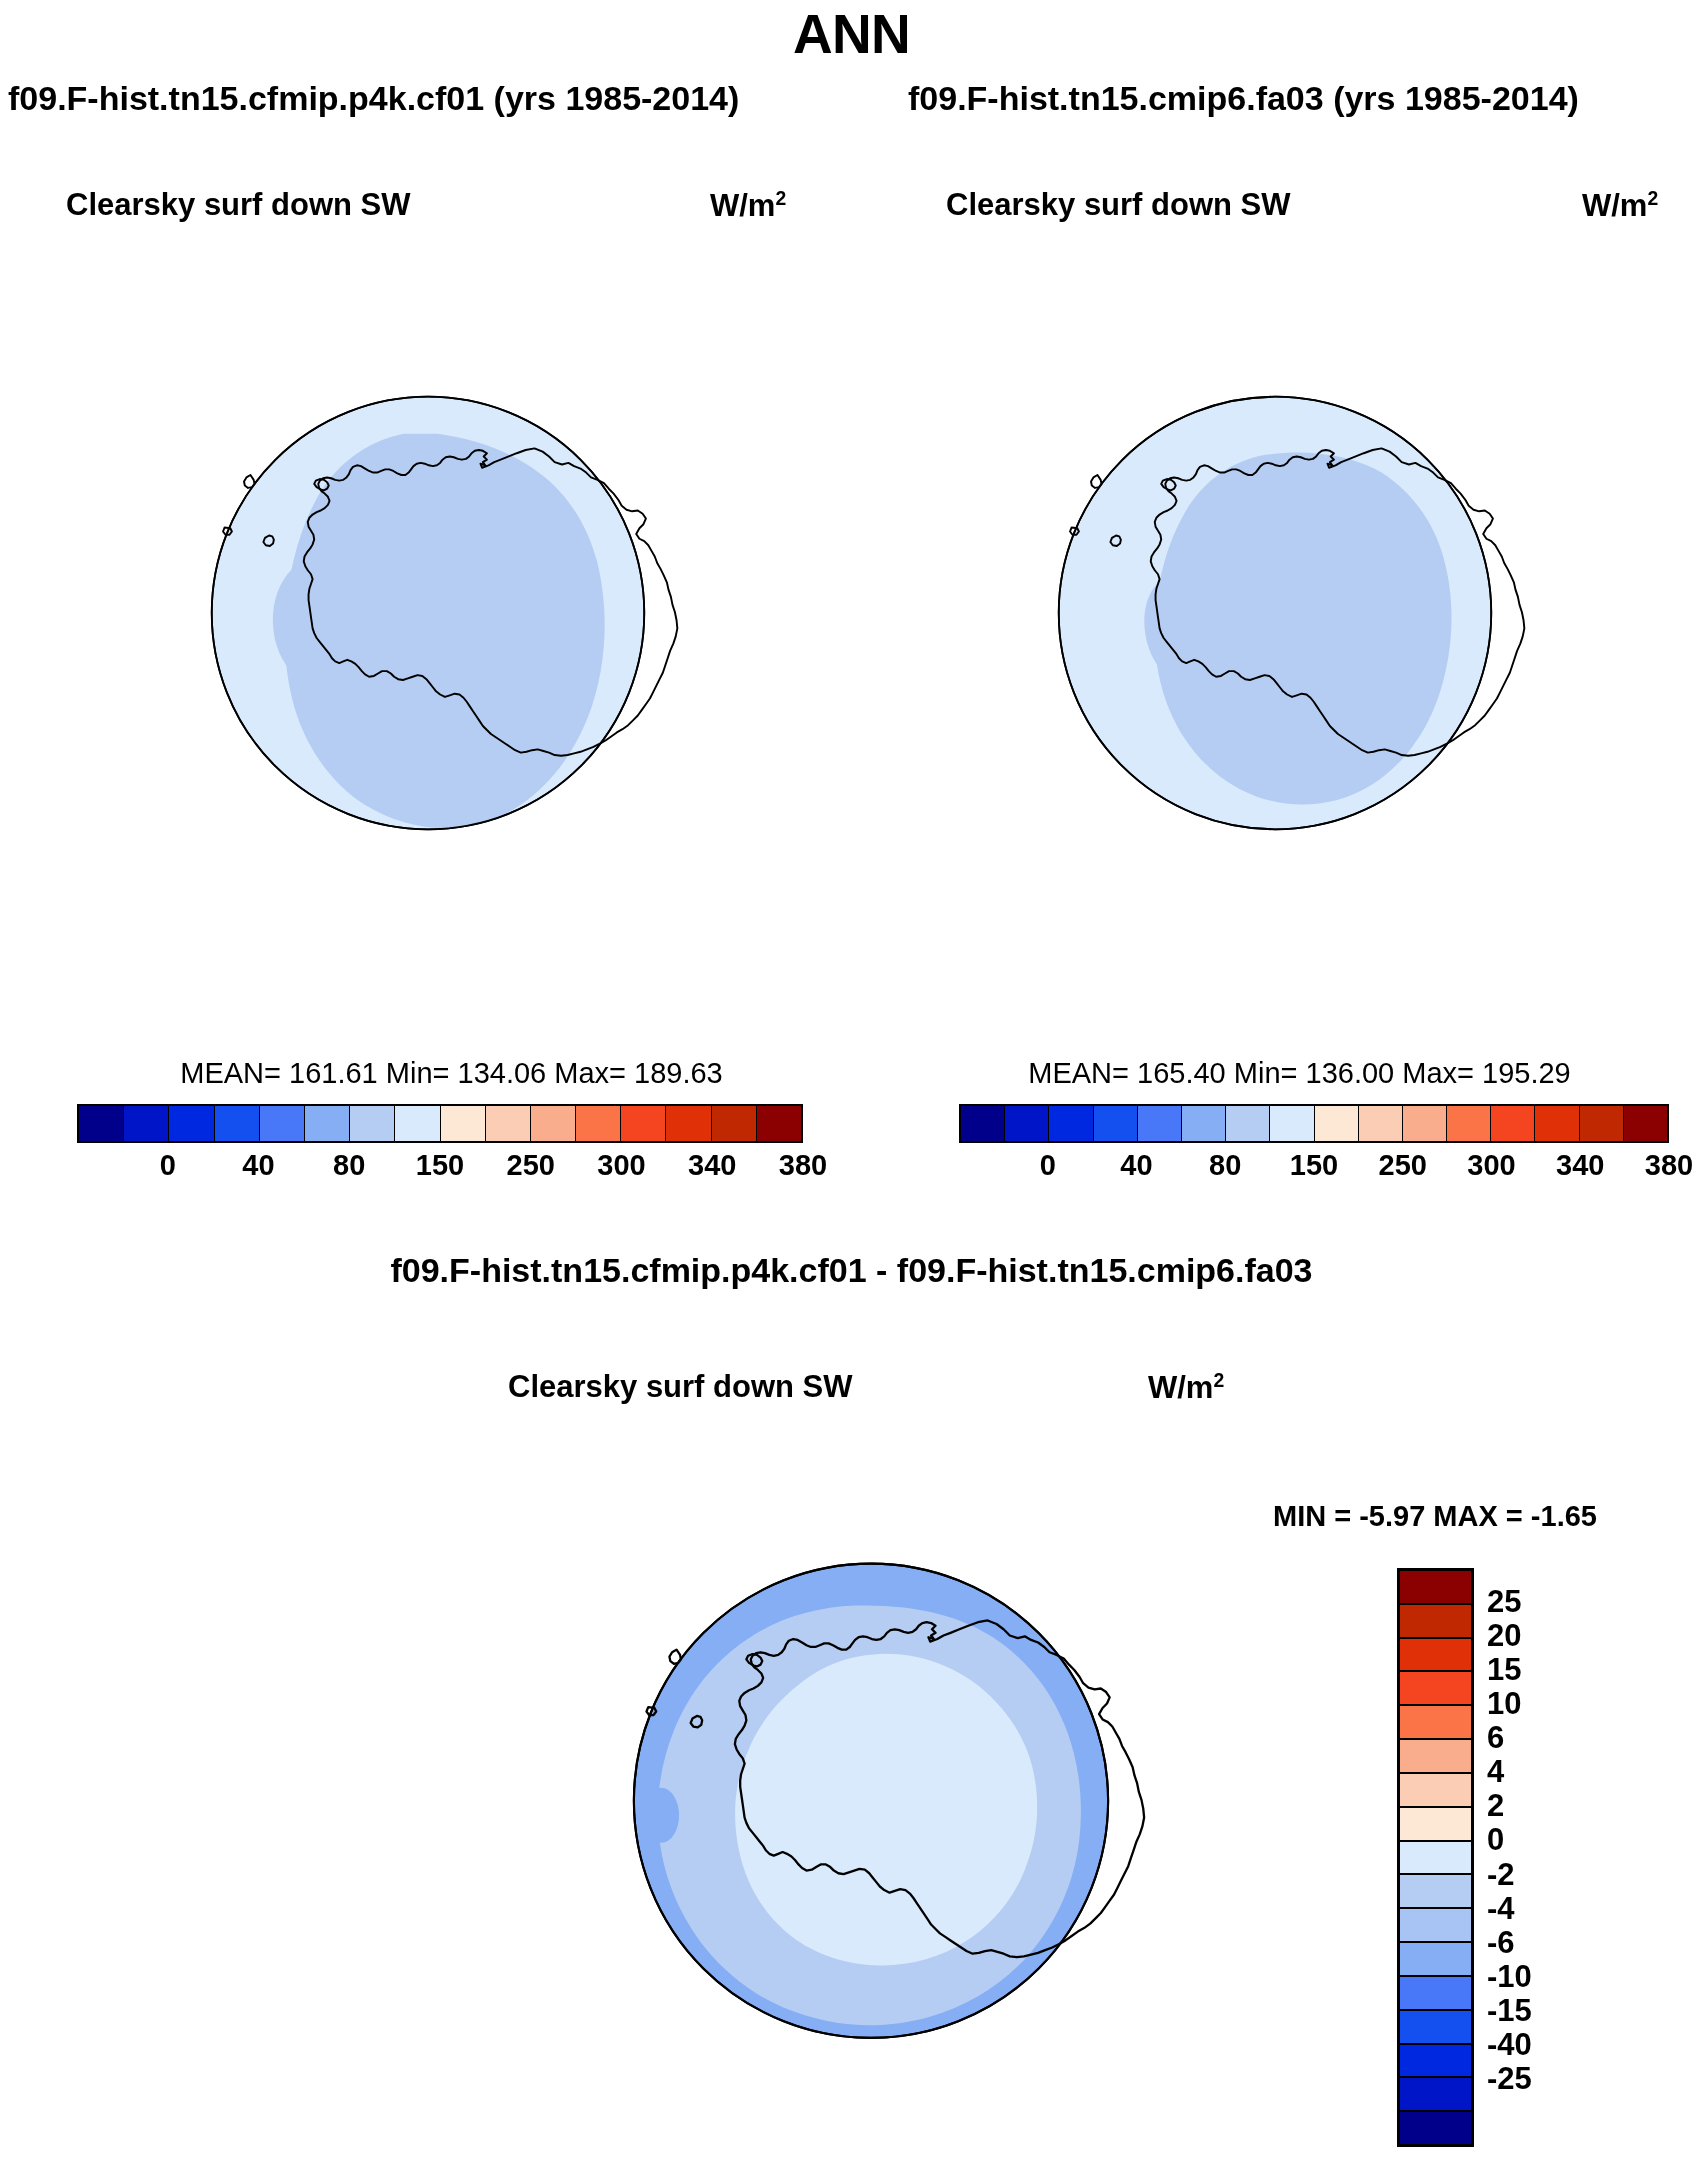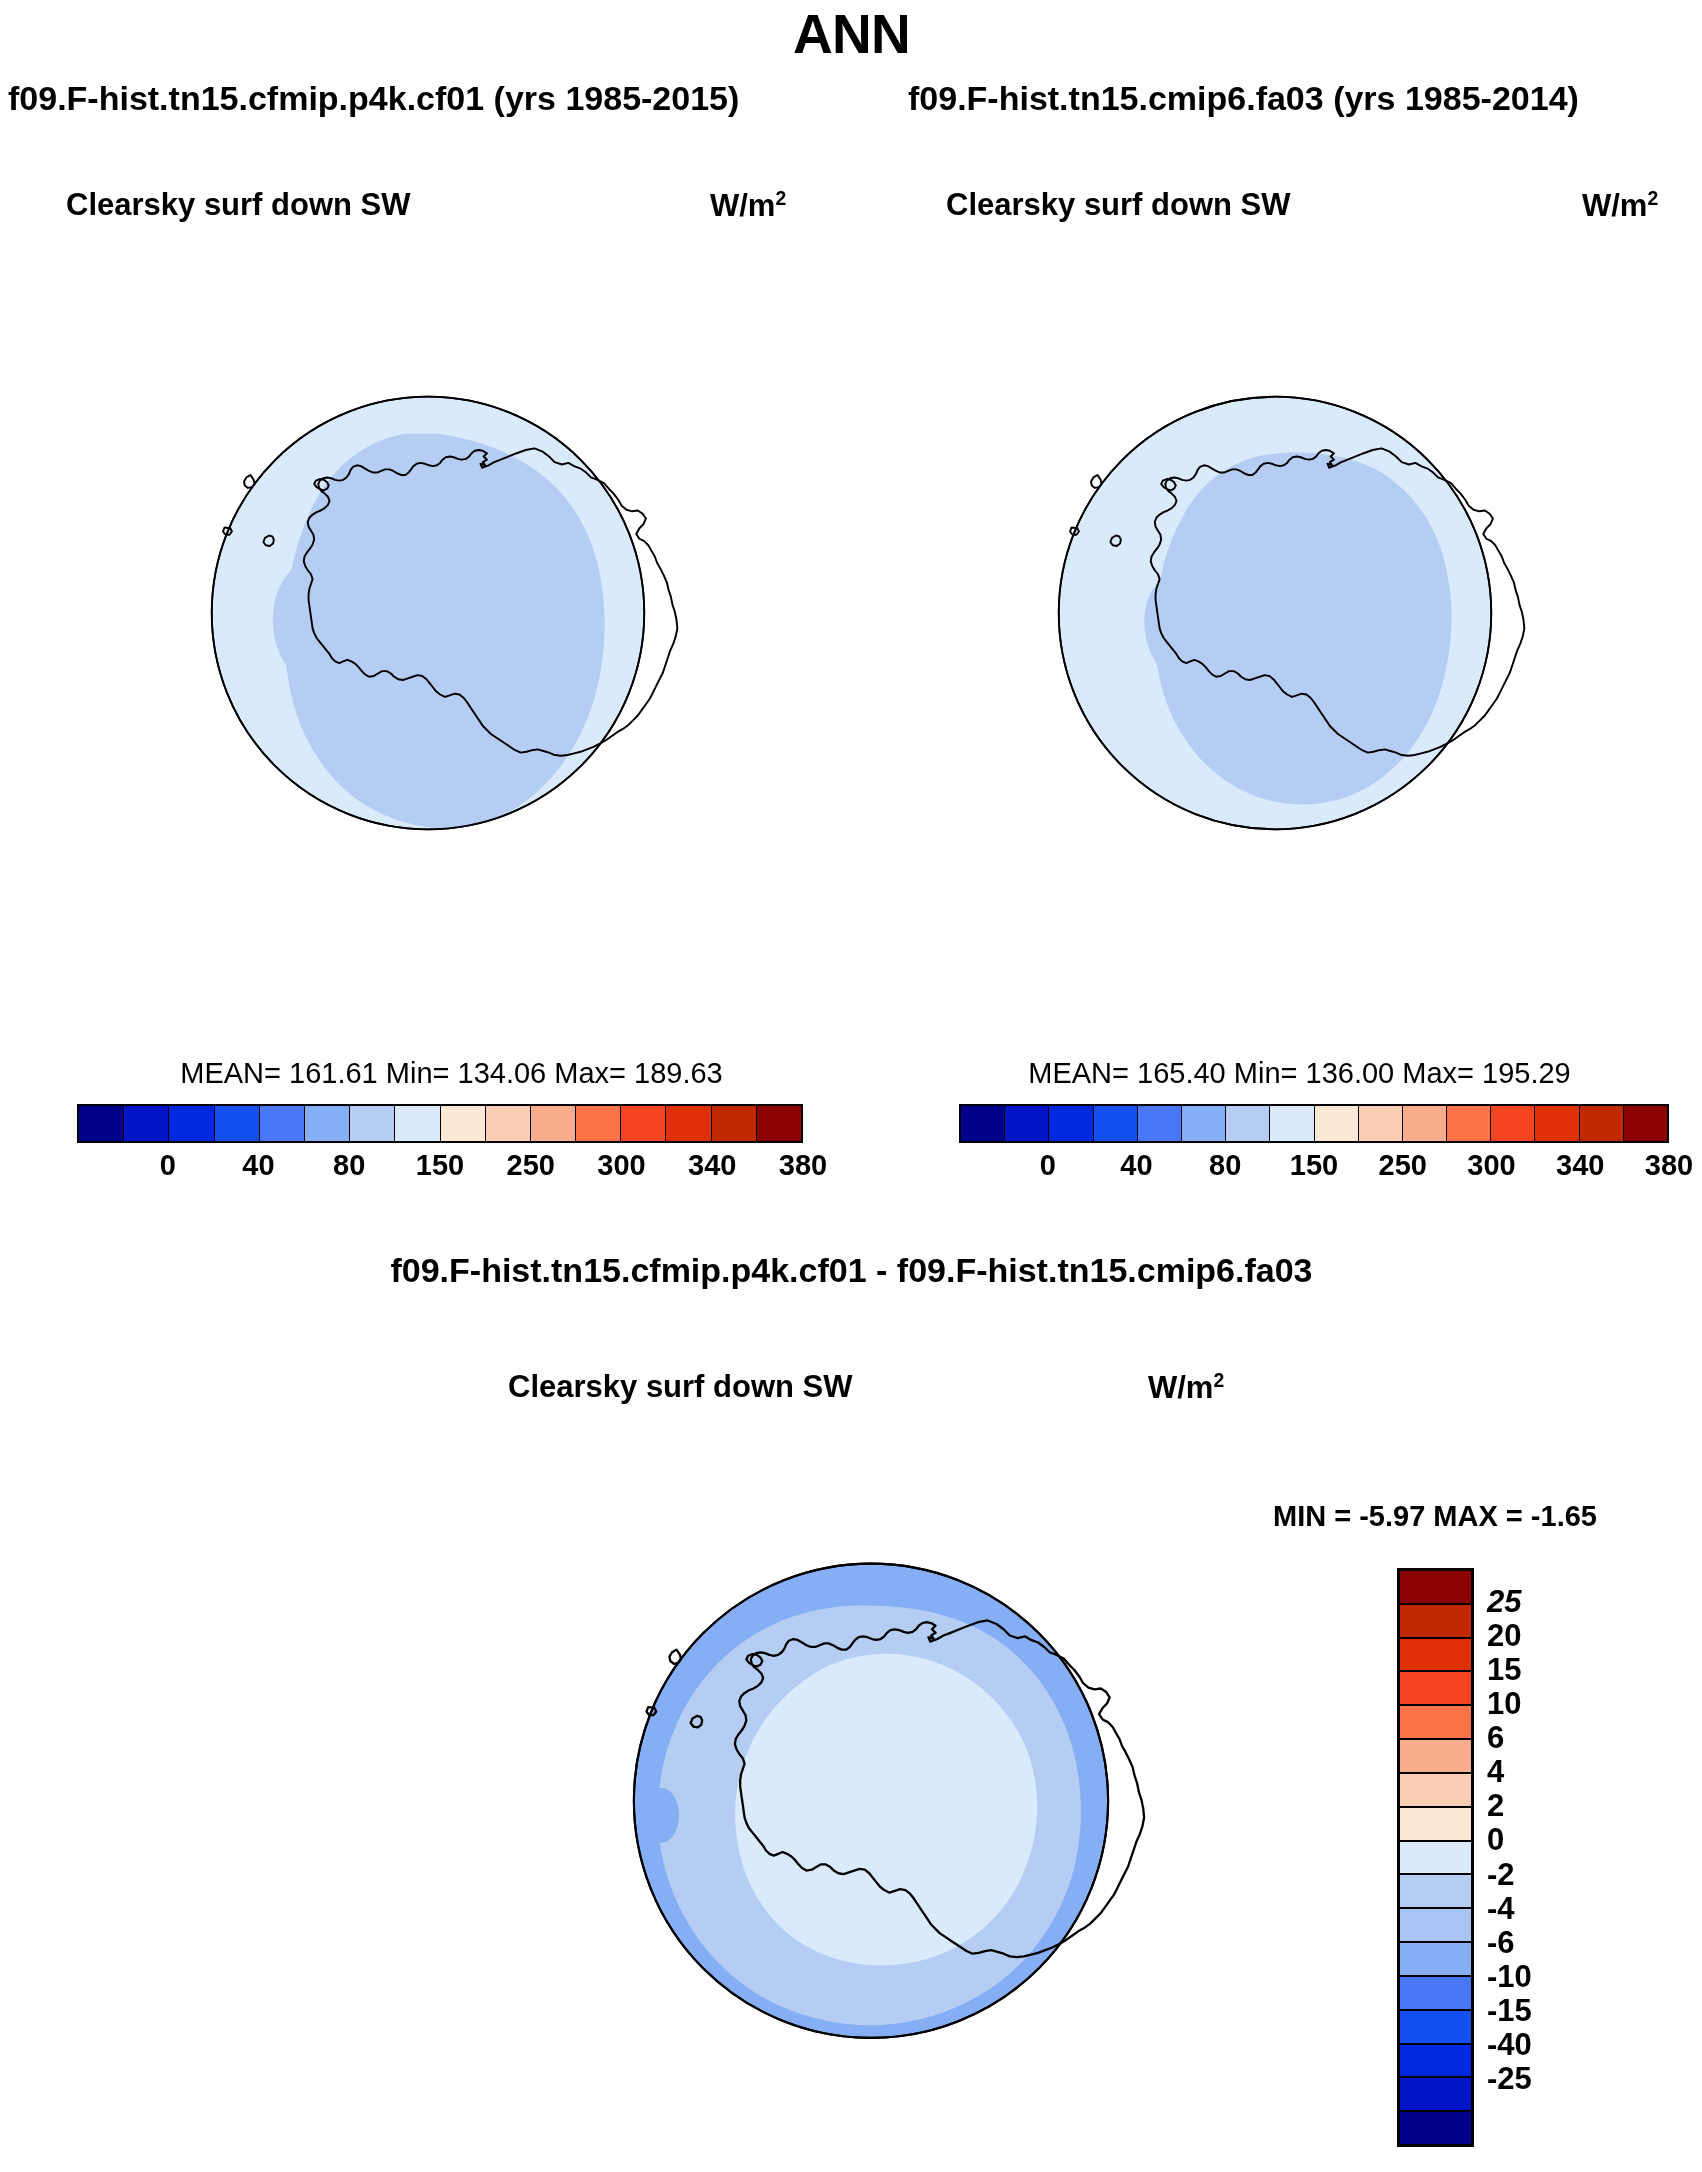--- a/index.html
+++ b/index.html
@@ -40,21 +40,21 @@
   #cbar-v-labels span{position:absolute;left:0;font-size:31px;font-weight:bold;
       transform:translateY(-50%);white-space:nowrap;}
   #diff-minmax{position:absolute;left:1273px;top:1500px;font-size:29px;font-weight:bold;
       white-space:nowrap;}
 </style>
 </head>
 <body>
 
 <div class="abs" id="main-title">ANN</div>
 
-<div class="abs case-title" id="case-left-title">f09.F-hist.tn15.cfmip.p4k.cf01 (yrs 1985-2015)</div>
+<div class="abs case-title" id="case-left-title">f09.F-hist.tn15.cfmip.p4k.cf01 (yrs 1985-2014)</div>
 <div class="abs case-title" id="case-right-title">f09.F-hist.tn15.cmip6.fa03 (yrs 1985-2014)</div>
 
 <div class="abs var-label" style="left:66px;top:187px;">Clearsky surf down SW</div>
 <div class="abs unit-label" style="left:710px;top:187px;">
   <span>W/m</span><sup>2</sup>
 </div>
 
 <div class="map-wrap" id="map-left" style="left:81px;top:266px;">
 <svg class="map-svg" width="694" height="694" viewBox="0 0 860 860">
   <defs>
@@ -358,21 +358,21 @@
     <div class="vcell" style="background: rgb(181, 205, 242);"></div>
     <div class="vcell" style="background: rgb(168, 196, 245);"></div>
     <div class="vcell" style="background: rgb(133, 174, 245);"></div>
     <div class="vcell" style="background: rgb(72, 120, 248);"></div>
     <div class="vcell" style="background: rgb(20, 80, 240);"></div>
     <div class="vcell" style="background: rgb(0, 40, 224);"></div>
     <div class="vcell" style="background: rgb(0, 20, 200);"></div>
     <div class="vcell" style="background: rgb(0, 0, 139);"></div>
   </div>
 <div id="cbar-v-labels">
-    <span style="top: 5.88235%; font-style: italic;">25</span>
+    <span style="top: 5.88235%;">25</span>
     <span style="top: 11.7647%; text-align: center;">20</span>
     <span style="top: 17.6471%;">15</span>
     <span style="top: 23.5294%;">10</span>
     <span style="top: 29.4118%;">6</span>
     <span style="top: 35.2941%;">4</span>
     <span style="top: 41.1765%;">2</span>
     <span style="top: 47.0588%;">0</span>
     <span style="top: 52.9412%;">-2</span>
     <span style="top: 58.8235%;">-4</span>
     <span style="top: 64.7059%;">-6</span>

